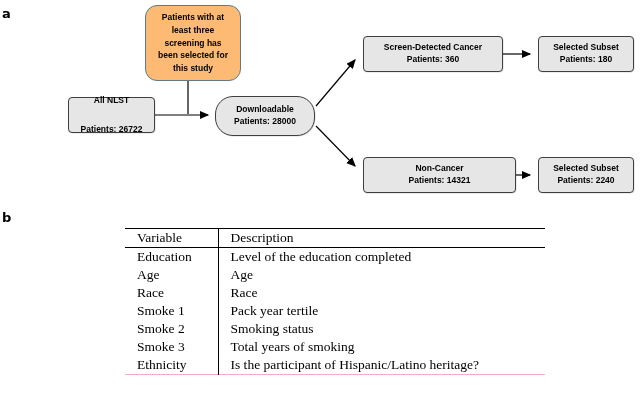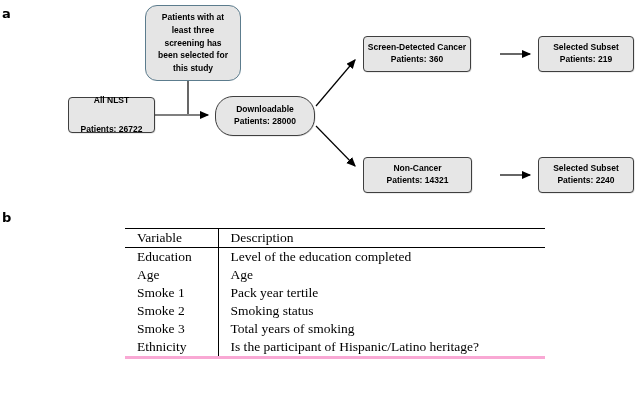--- a/index.html
+++ b/index.html
@@ -38,21 +38,21 @@
     text-align: center;
     font-size: 8.5px;
     font-weight: bold;
     color: #000;
     line-height: 1.4;
     padding: 2px 3px;
     box-shadow: 0.5px 0.5px 0 rgba(0,0,0,0.15);
   }
   .note-box {
     position: absolute;
-    background: #e5e5e5;
+    background: #fdba74;
     border: 1px solid #5c7c8d;
     border-radius: 12px;
     display: flex;
     align-items: center;
     justify-content: center;
     text-align: center;
     font-size: 8.5px;
     font-weight: bold;
     color: #000;
     line-height: 1.5;
@@ -65,21 +65,21 @@
     top: 228px;
     width: 420px;
   }
   table.var-table {
     width: 100%;
     border-collapse: collapse;
     font-family: "Liberation Serif", serif;
     font-size: 13.5px;
     color: #000;
     border-top: 1px solid #000;
-    border-bottom: 3px solid #f9a8d4;
+    border-bottom: 1px solid #f9a8d4;
   }
   table.var-table th, table.var-table td {
     font-weight: normal;
     text-align: left;
     padding: 0 0 0 12px;
     height: 18px;
     line-height: 18px;
     white-space: nowrap;
   }
   table.var-table th:first-child, table.var-table td:first-child {
@@ -119,31 +119,31 @@
   <div class="node" style="left:68px; top:97px; width:87px; height:36px;gap:17px;">
     <span>All NLST</span>
     <span>Patients: 26722</span>
   </div>
 
   <div class="node" style="left:215px; top:96px; width:100px; height:40px;border-radius:18px;">
     <span>Downloadable</span>
     <span>Patients: 28000</span>
   </div>
 
-  <div class="node" style="left:363px; top:36px; width:108px; height:36px;">
+  <div class="node" style="left:363px; top:36px; width:140px; height:36px;">
     <span>Screen-Detected Cancer</span>
     <span>Patients: 360</span>
   </div>
 
   <div class="node" style="left:538px; top:36px; width:96px; height:36px;">
     <span>Selected Subset</span>
-    <span>Patients: 219</span>
+    <span>Patients: 180</span>
   </div>
 
-  <div class="node" style="left:363px; top:157px; width:109px; height:36px;">
+  <div class="node" style="left:363px; top:157px; width:153px; height:36px;">
     <span>Non-Cancer</span>
     <span>Patients: 14321</span>
   </div>
 
   <div class="node" style="left:538px; top:157px; width:96px; height:36px;">
     <span>Selected Subset</span>
     <span>Patients: 2240</span>
   </div>
 
   <div class="var-table-wrap">
@@ -157,20 +157,24 @@
       <tbody>
         <tr>
           <td>Education</td>
           <td>Level of the education completed</td>
         </tr>
         <tr>
           <td>Age</td>
           <td>Age</td>
         </tr>
         <tr>
+          <td>Race</td>
+          <td>Race</td>
+        </tr>
+        <tr>
           <td>Smoke 1</td>
           <td>Pack year tertile</td>
         </tr>
         <tr>
           <td>Smoke 2</td>
           <td>Smoking status</td>
         </tr>
         <tr>
           <td>Smoke 3</td>
           <td>Total years of smoking</td>

